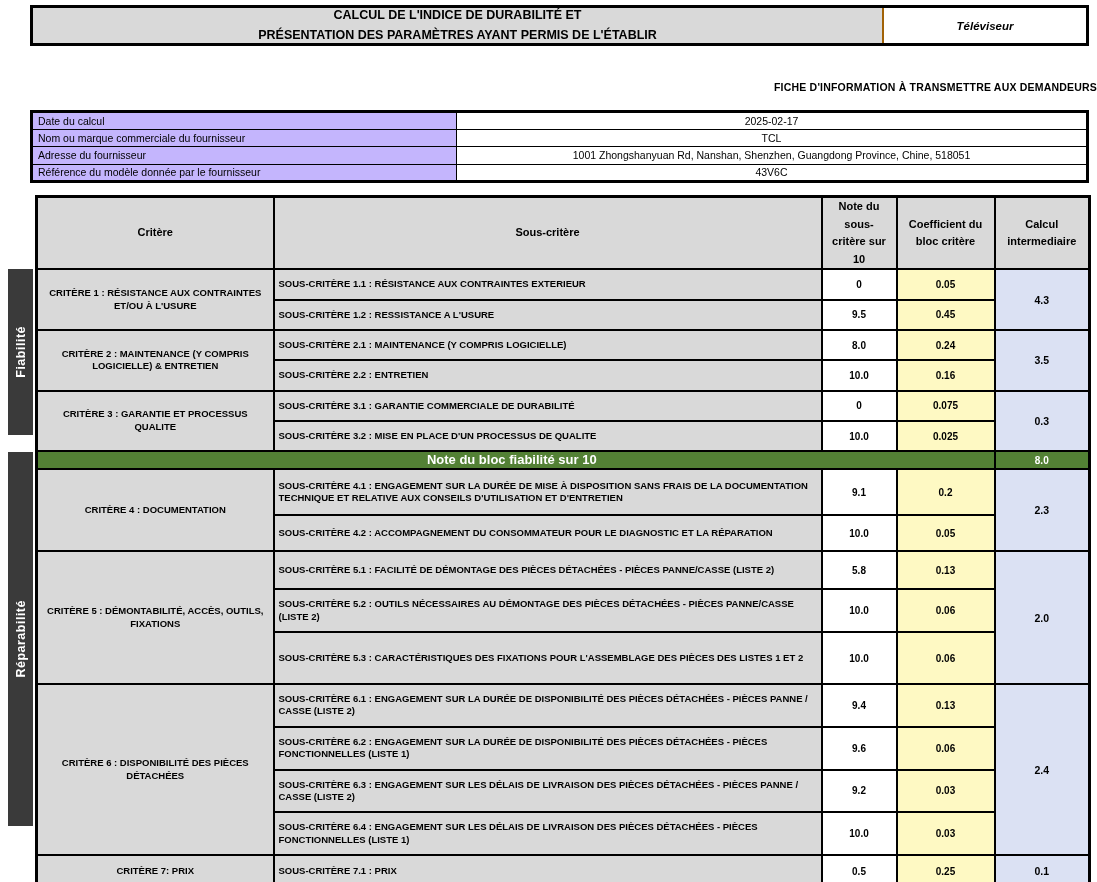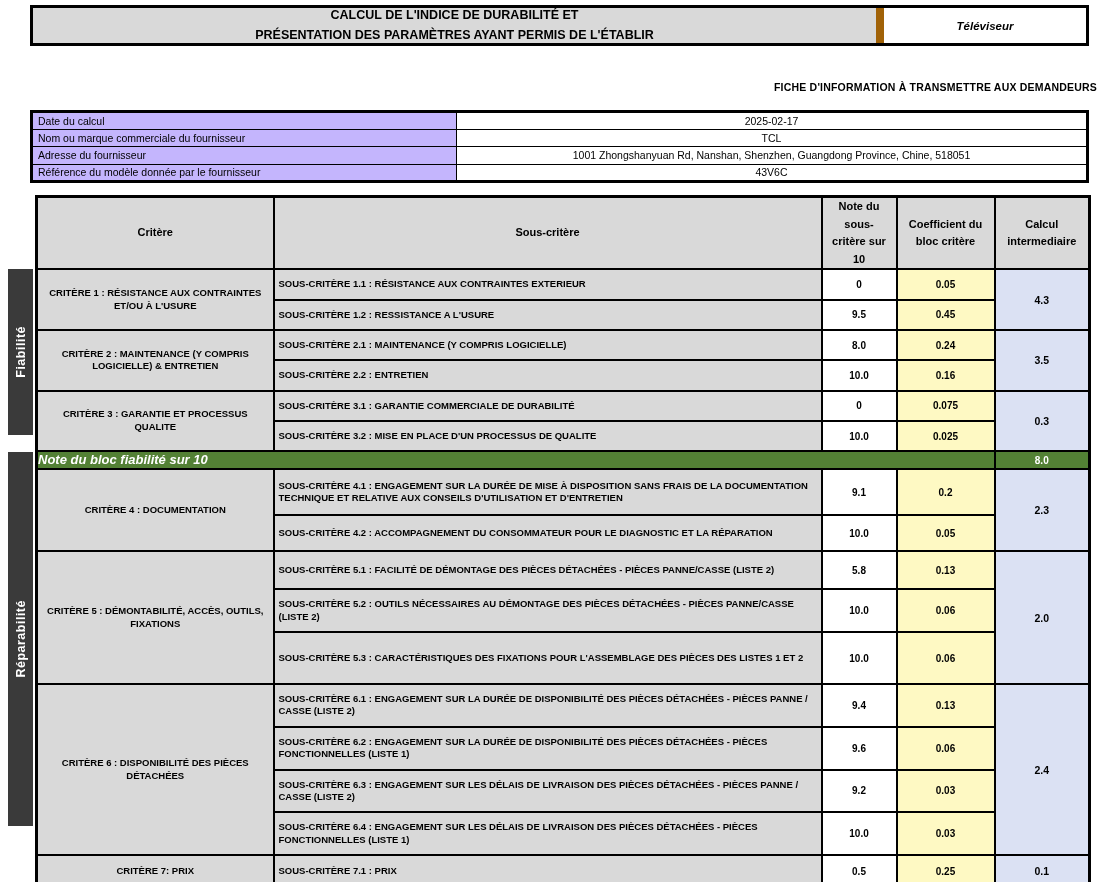--- a/index.html
+++ b/index.html
@@ -4,21 +4,21 @@
 <style>
   * { margin:0; padding:0; box-sizing:border-box; }
   body { background:#fff; font-family:"Liberation Sans", sans-serif; color:#000; }
   .page { position:relative; width:1097px; height:882px; background:#fff; overflow:hidden; }
 
   
   .header-box { position:absolute; left:30px; top:5px; width:1059px; height:41px;
                 display:flex; border:3px solid #000; background:#d9d9d9; }
   .header-title { flex:1; display:flex; flex-direction:column; justify-content:center;
                   text-align:center; font-weight:bold; font-size:12.5px; line-height:1.55;
-                  border-right:8px solid #a16207; }
+                  border-right:2px solid #a16207; }
   .header-product { width:202px; background:#fff; display:flex; align-items:center;
                     justify-content:center; font-weight:bold; font-style:italic; font-size:11.5px; }
 
   
   .subtitle { position:absolute; top:81px; left:0; width:1097px; text-align:right;
               font-weight:bold; font-size:10.5px; letter-spacing:0.2px; }
 
   
   .info-table { position:absolute; left:30px; top:110px; width:1059px;
                 border-collapse:collapse; border:3px solid #000; table-layout:fixed; }
@@ -34,21 +34,21 @@
                             height:72px; padding:0 8px; line-height:1.6; }
   td.crit { background:#d9d9d9; font-weight:bold; font-size:9.5px; text-align:center;
             padding:2px 8px; line-height:1.35;margin-left:20px; }
   td.sub  { background:#d9d9d9; font-weight:600; font-size:9.5px; text-align:left;
             padding:8px 4px; line-height:1.3; }
   td.note { background:#fff; font-weight:bold; font-size:10px; text-align:center; }
   td.coef { background:#fef9c3; font-weight:bold; font-size:10px; text-align:center; }
   td.calc { background:#dbe1f3; font-weight:bold; font-size:10.5px; text-align:center; }
 
   tr.note-row td { background:#538135; color:#fff; font-weight:bold; }
-  td.note-label { text-align:left; font-size:13px; padding:0 8px 1px 0;font-style:italic; }
+  td.note-label { text-align:center; font-size:13px; padding:0 8px 1px 0; }
   td.note-value { text-align:center; font-size:10px; }
 
   tr.final-row td { background:#112369; color:#fff; font-weight:bold; }
   td.final-label { text-align:right; font-size:16.5px; padding-right:12px; }
   td.final-value { text-align:center; font-size:16.5px; }
 
   
   .vbar { position:absolute; left:8px; width:25px; background:#3a3a3a;
           display:flex; align-items:center; justify-content:center; }
   .vbar span { writing-mode:vertical-rl; transform:rotate(180deg); color:#fff;

